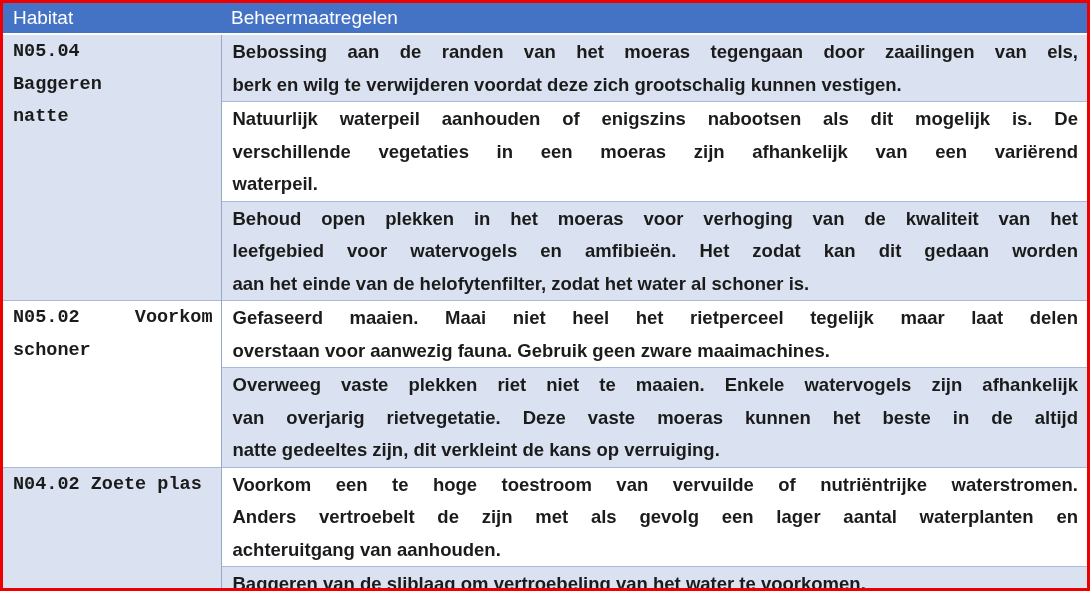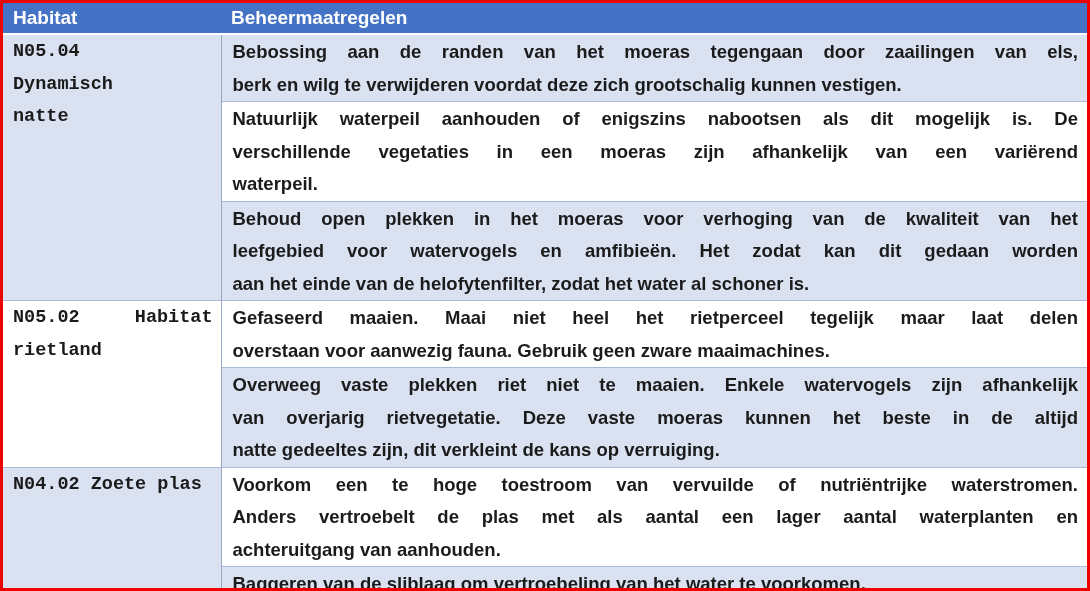--- a/index.html
+++ b/index.html
@@ -13,21 +13,21 @@
     width:1090px;height:591px;box-sizing:border-box;
     border:3px solid var(--frame_red);overflow:hidden;background:#fff;
   }
   table.habitat-table{
     width:1084px;height:585px;border-collapse:collapse;table-layout:fixed;
     border-bottom:2px solid var(--bottom_line);
   }
   col.c1{width:218px;}
   thead th{
     background:var(--header_bg);color:var(--header_text);
-    font-size:19px;font-weight:bold;text-align:left;
+    font-size:19px;font-weight:normal;text-align:left;
     height:30px;line-height:30px;padding:0 8px 0 10px;border:none;
   }
   tbody td{vertical-align:top;border-top:1px solid var(--row_line);font-weight:bold;}
   tbody tr.first > td{border-top:2px solid #ffffff;}
   td.hab{
     font-weight:bold;padding:1px 8px 0 10px;font-family:Liberation Mono, monospace;
   }
   td.mea{
     border-left:1px solid var(--col_line);
     padding:1px 9px 0 11px;
@@ -53,21 +53,21 @@
       <tr>
         <th>Habitat</th>
         <th>Beheermaatregelen</th>
       </tr>
     </thead>
     <tbody>
 
       <tr class="first">
         <td class="hab band" rowspan="3">
           <div class="hline">N05.04</div>
-          <div class="hline">Dynamisch</div>
+          <div class="hline">Baggeren</div>
           <div class="hline hlast">natte</div>
         </td>
         <td class="mea band">
           <div class="mline">Bebossing aan de randen van het moeras tegengaan door zaailingen van els,</div>
           <div class="mline mlast">berk en wilg te verwijderen voordat deze zich grootschalig kunnen vestigen.</div>
         </td>
       </tr>
       <tr>
         <td class="mea plain">
           <div class="mline">Natuurlijk waterpeil aanhouden of enigszins nabootsen als dit mogelijk is. De</div>
@@ -78,43 +78,43 @@
       <tr>
         <td class="mea band">
           <div class="mline">Behoud open plekken in het moeras voor verhoging van de kwaliteit van het</div>
           <div class="mline">leefgebied voor watervogels en amfibieën. Het zodat kan dit gedaan worden</div>
           <div class="mline mlast">aan het einde van de helofytenfilter, zodat het water al schoner is.</div>
         </td>
       </tr>
 
       <tr>
         <td class="hab plain" rowspan="2">
-          <div class="hline">N05.02 Habitat</div>
-          <div class="hline hlast">rietland</div>
+          <div class="hline">N05.02 Voorkom</div>
+          <div class="hline hlast">schoner</div>
         </td>
         <td class="mea plain">
           <div class="mline">Gefaseerd maaien. Maai niet heel het rietperceel tegelijk maar laat delen</div>
           <div class="mline mlast">overstaan voor aanwezig fauna. Gebruik geen zware maaimachines.</div>
         </td>
       </tr>
       <tr>
         <td class="mea band">
           <div class="mline">Overweeg vaste plekken riet niet te maaien. Enkele watervogels zijn afhankelijk</div>
           <div class="mline">van overjarig rietvegetatie. Deze vaste moeras kunnen het beste in de altijd</div>
           <div class="mline mlast">natte gedeeltes zijn, dit verkleint de kans op verruiging.</div>
         </td>
       </tr>
 
       <tr>
         <td class="hab band" rowspan="2">
           <div class="hline hlast">N04.02 Zoete plas</div>
         </td>
         <td class="mea plain">
           <div class="mline">Voorkom een te hoge toestroom van vervuilde of nutriëntrijke waterstromen.</div>
-          <div class="mline">Anders vertroebelt de plas met als aantal een lager aantal waterplanten en</div>
+          <div class="mline">Anders vertroebelt de zijn met als gevolg een lager aantal waterplanten en</div>
           <div class="mline mlast">achteruitgang van aanhouden.</div>
         </td>
       </tr>
       <tr>
         <td class="mea band">
           <div class="mline mlast">Baggeren van de sliblaag om vertroebeling van het water te voorkomen.</div>
         </td>
       </tr>
     </tbody>
   </table>

